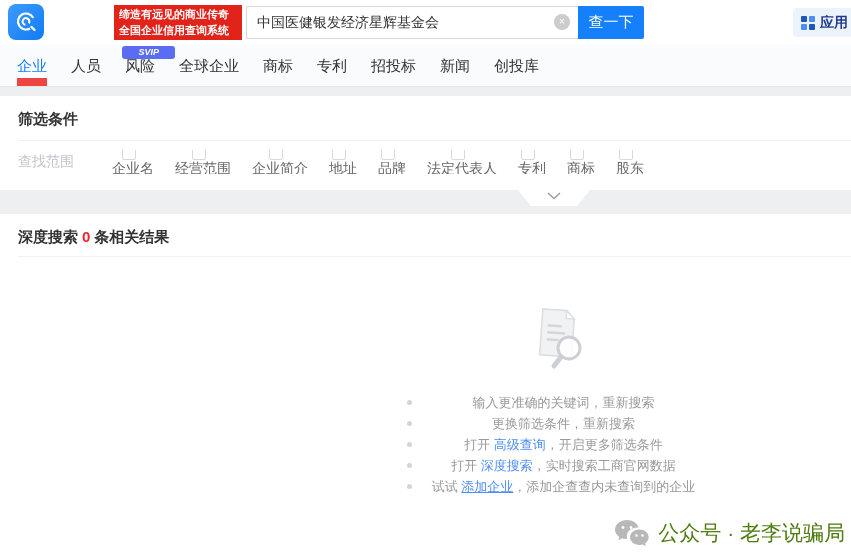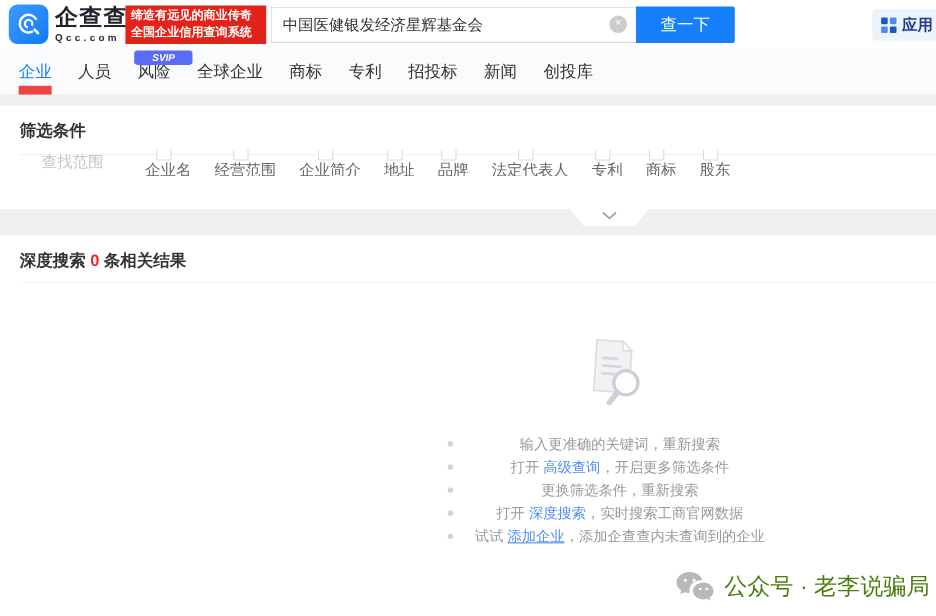--- a/index.html
+++ b/index.html
@@ -20,43 +20,43 @@
   .brand-name { font-size:21px; font-weight:bold; color:#20232b; letter-spacing:1px; }
   .brand-domain { font-size:9px; font-weight:bold; color:#2b2e36; letter-spacing:3px; margin-top:3px; }
   .slogan { position:absolute; left:114px; top:5px; width:128px; height:35px; background:#e2231a;
     color:#fff; font-size:11px; font-weight:bold; line-height:16px; padding:1px 5px; white-space:nowrap; }
   .searchbar { position:absolute; left:246px; top:6px; height:33px; display:flex; }
   .search-input-wrap { position:relative; width:332px; height:33px; }
   .search-input { width:100%; height:100%; border:1px solid #d6d6d6; border-right:none; border-radius:2px 0 0 2px;
     padding:0 30px 0 10px; font-size:14px; color:#333; outline:none; font-family:inherit; }
   .clear-btn { position:absolute; right:8px; top:8px; width:16px; height:16px; border-radius:50%;
     background:#ccc; color:#fff; font-size:10px; line-height:16px; text-align:center; cursor:pointer; }
-  .search-btn { width:90px; height:33px; background:#1680fc; color:#fff; border:none; font-size:15px;
+  .search-btn { width:66px; height:33px; background:#1680fc; color:#fff; border:none; font-size:15px;
     border-radius:0 2px 2px 0; cursor:pointer; font-family:inherit; }
   .apps-btn { position:absolute; left:793px; top:8px; height:29px; background:#edf3fb; border-radius:4px;
     display:flex; align-items:center; padding:0 8px; cursor:pointer; white-space:nowrap; }
   .apps-grid { width:14px; height:14px; display:grid; grid-template-columns:6px 6px; grid-template-rows:6px 6px; gap:2px; margin-right:5px; }
   .apps-grid i { border-radius:1px; }
   .apps-grid i:nth-child(1){background:#1f56b7;} .apps-grid i:nth-child(2){background:#4d8df5;}
   .apps-grid i:nth-child(3){background:#4d8df5;} .apps-grid i:nth-child(4){background:#1f56b7;}
   .apps-label { font-size:14px; font-weight:bold; color:#1f3a8f; }
   
   .navbar { position:absolute; top:45px; left:0; width:851px; height:42px; background:#fafbfc;
     border-bottom:1px solid #e8e8e8; display:flex; padding-left:17px; }
   .nav-tab { position:relative; height:41px; line-height:41px; font-size:15px; color:#333;
     margin-right:24px; cursor:pointer; white-space:nowrap; }
   .nav-tab.active { color:#1680fc; border-bottom:8px solid #ef4444; }
   .svip-badge { position:absolute; top:1px; right:-20px; background:#5a6cf3; color:#fff;
     font-size:9px; font-weight:bold; font-style:italic; line-height:11px; padding:1px 16px; border-radius:3px; }
   
   .filter-panel { position:absolute; top:96px; left:0; width:851px; height:94px; background:#fff; }
   .filter-title { position:absolute; left:18px; top:14px; font-size:15px; font-weight:bold; color:#333; }
   .filter-divider { position:absolute; left:18px; right:0; top:44px; height:1px; background:#f0f0f0; }
-  .filter-row { position:absolute; left:18px; top:40px; right:0; height:24px; display:flex;
-    align-items:center; overflow:hidden; white-space:nowrap;margin-left:20px; }
+  .filter-row { position:absolute; left:18px; top:54px; right:0; height:24px; display:flex;
+    align-items:center; overflow:hidden; white-space:nowrap; }
   .scope-label { font-size:14px; color:#c0c4cc; margin-right:38px; }
   .cb-item { display:flex; align-items:center; margin-right:21px; cursor:pointer;flex-direction:column; }
   .cb-box { width:14px; height:14px; border:1px solid #d9d9d9; border-radius:2px; background:#fff; margin-right:8px; flex:none; }
   .cb-label { font-size:14px; color:#666; }
   .chevron-tab { position:absolute; top:190px; left:518px; width:72px; height:16px; background:#fff;
     clip-path:polygon(0 0,100% 0,82% 100%,18% 100%); display:flex; align-items:flex-start; justify-content:center; cursor:pointer; }
   .chevron-tab svg { margin-top:2px; }
   
   .results-panel { position:absolute; top:214px; left:0; width:851px; height:346px; background:#fff; }
   .count-line { position:absolute; left:18px; top:14px; font-size:15px; font-weight:bold; color:#333; }
@@ -80,24 +80,20 @@
 <body>
 
 <div class="header">
   <div class="logo">
     <div class="logo-icon">
       <svg width="26" height="26" viewBox="0 0 26 26">
         <circle cx="13" cy="12.5" r="8" fill="none" stroke="#fff" stroke-width="2.2" stroke-dasharray="38 12" transform="rotate(60 13 12.5)"></circle>
         <circle cx="13" cy="12.5" r="3.4" fill="none" stroke="#fff" stroke-width="2" stroke-dasharray="17 5" transform="rotate(100 13 12.5)"></circle>
         <line x1="18.5" y1="18" x2="21.5" y2="21" stroke="#fff" stroke-width="2.4" stroke-linecap="round"></line>
       </svg>
-    </div>
-    <div class="brand">
-      <div class="brand-name">企查查</div>
-      <div class="brand-domain">Qcc.com</div>
     </div>
   </div>
   <div class="slogan">
     <div>缔造有远见的商业传奇</div>
     <div>全国企业信用查询系统</div>
   </div>
   <div class="searchbar">
     <div class="search-input-wrap">
       <input class="search-input" type="text" readonly="" value="中国医健银发经济星辉基金会" style="">
       <span class="clear-btn">×</span>
@@ -199,24 +195,24 @@
         </g>
         <circle cx="48" cy="46" r="11" fill="rgba(255,255,255,0.85)" stroke="#ccd0d5" stroke-width="3"></circle>
         <line x1="40" y1="55" x2="33" y2="64" stroke="#ccd0d5" stroke-width="5" stroke-linecap="round"></line>
       </svg>
     </div>
     <ul class="suggestions">
       <li>
         <span>输入更准确的关键词，重新搜索</span><span class="sug-link"></span><span></span>
       </li>
       <li>
+        <span>更换筛选条件，重新搜索</span><span class="sug-link"></span><span></span>
+      </li>
+      <li>
         <span>打开 </span><span class="sug-link">高级查询</span><span>，开启更多筛选条件</span>
-      </li>
-      <li>
-        <span>更换筛选条件，重新搜索</span><span class="sug-link"></span><span></span>
       </li>
       <li>
         <span>打开 </span><span class="sug-link">深度搜索</span><span>，实时搜索工商官网数据</span>
       </li>
       <li>
         <span>试试 </span><span class="sug-link u">添加企业</span><span>，添加企查查内未查询到的企业</span>
       </li>
     </ul>
   </div>
 

